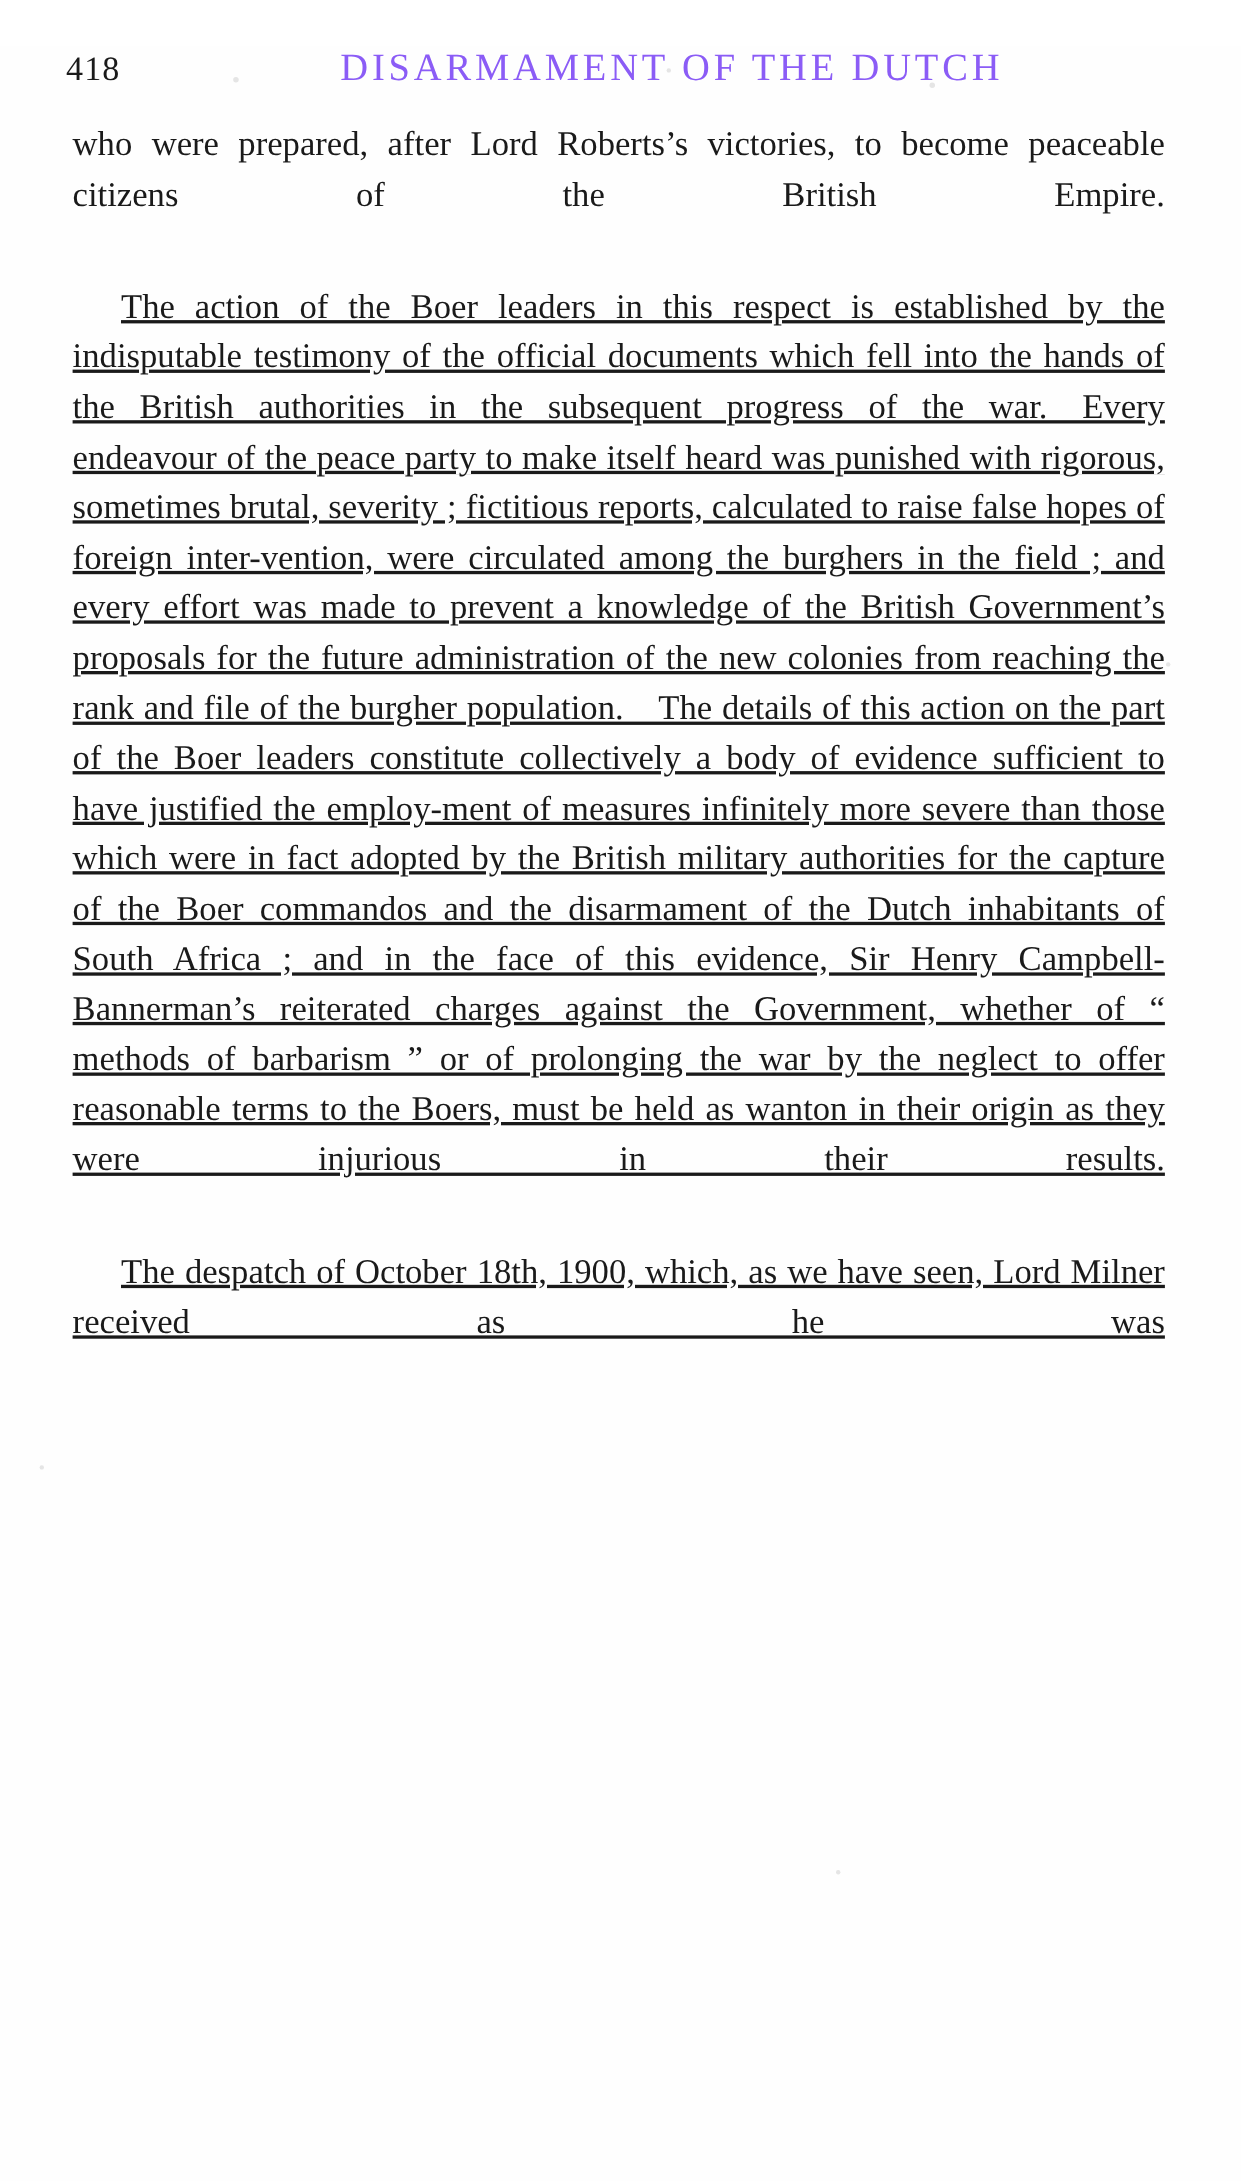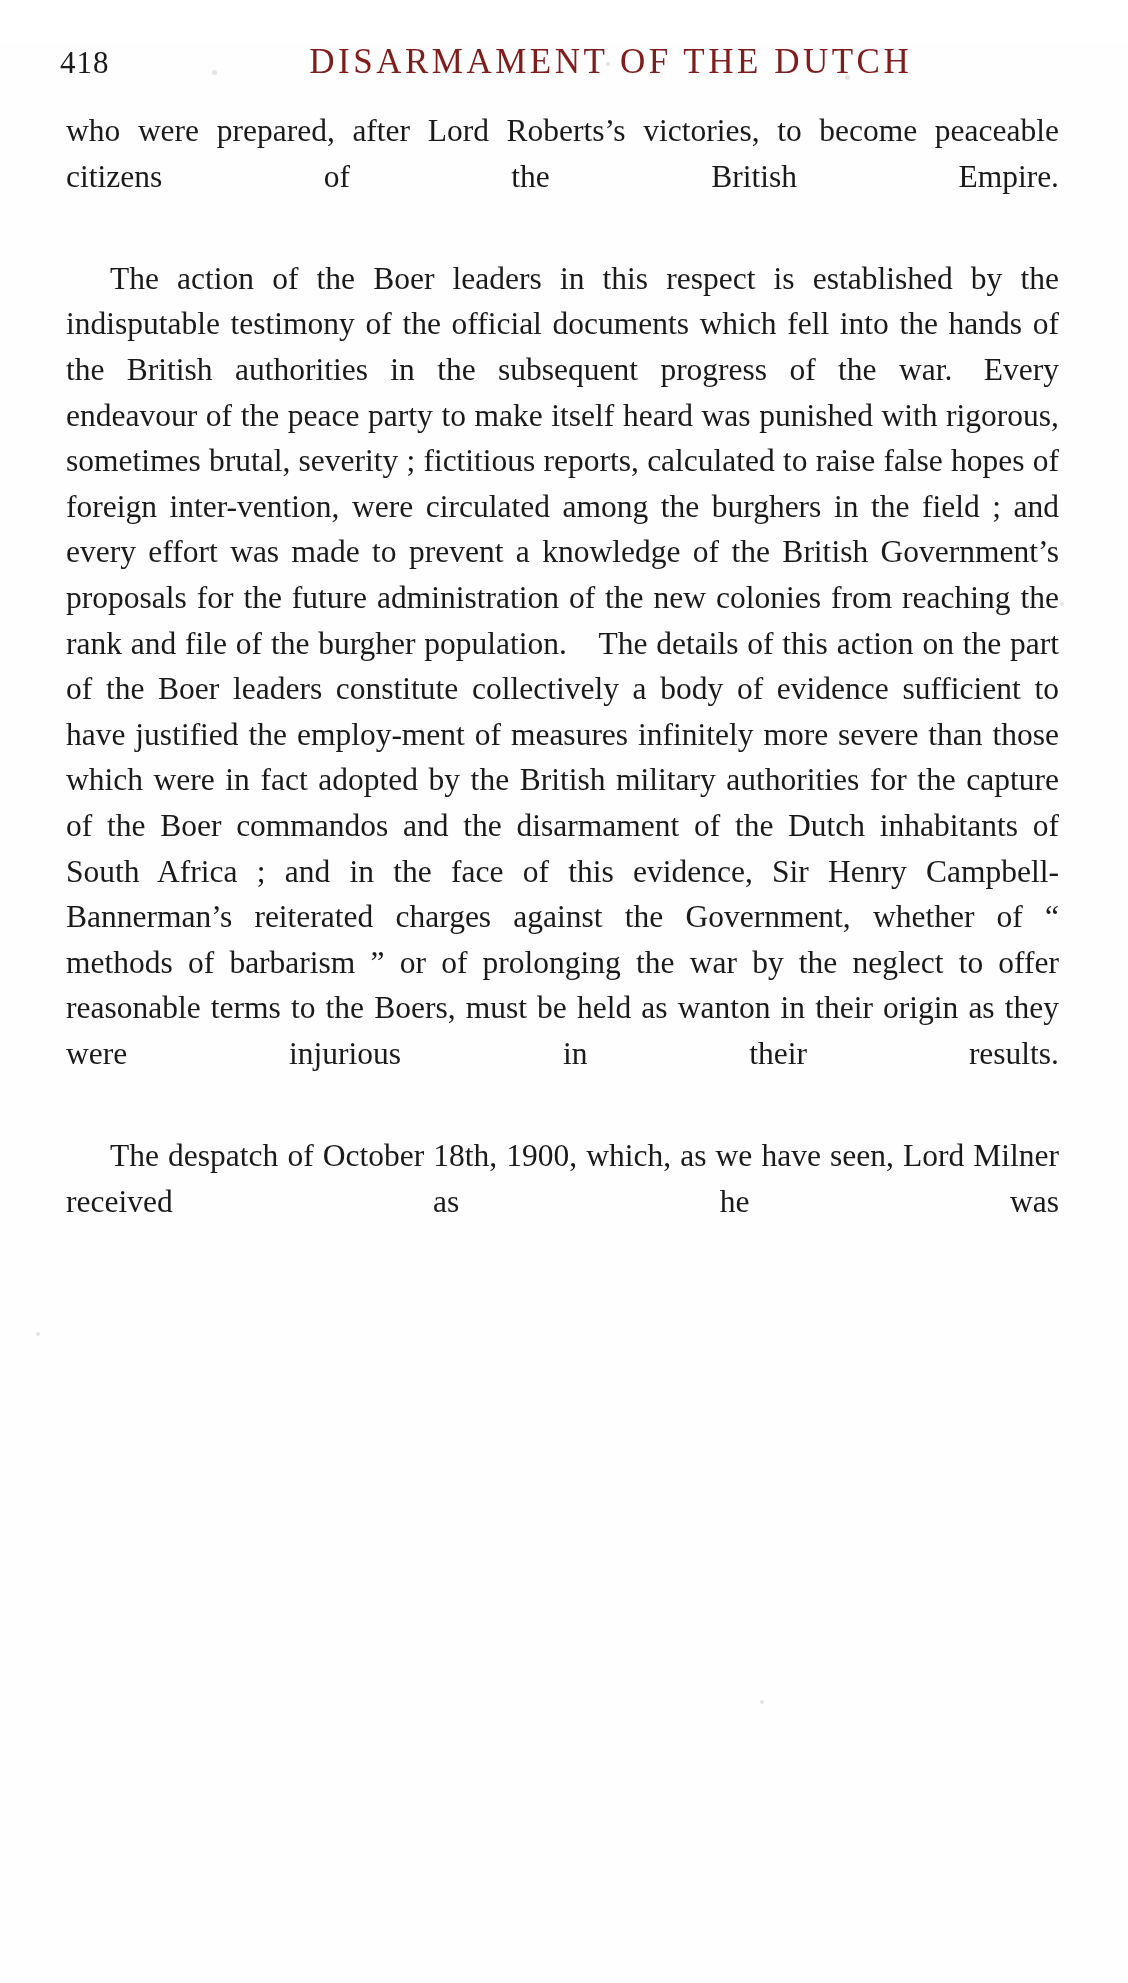--- a/index.html
+++ b/index.html
@@ -37,39 +37,40 @@
     color: #1a1a1a;
     margin-right: 28px;
     white-space: nowrap;
   }
   .running-head {
     flex: 1;
     text-align: center;
     font-family: "Liberation Serif", serif;
     font-size: 35px;
     letter-spacing: 3.5px;
-    color: #7f1d1d;
+    color: #8b5cf6;
     white-space: nowrap;
     padding-right: 18px;
   }
   .body-text {
     margin: 26px 0 0 0;
     padding: 0 58px 0 55px;
   }
   p.para {
     margin: 11px;
     font-size: 31.5px;
     line-height: 45.6px;
     text-align: justify;
     text-justify: inter-word;
     color: #1a1a1a;
     hyphens: none;
   }
   p.para.indent {
     text-indent: 44px;
+    text-decoration: underline;
   }
   p.para + p.para {
     margin-top: 0;
   }
   
   p.para::after {
     content: "";
     display: inline-block;
     width: 100%;
   }

